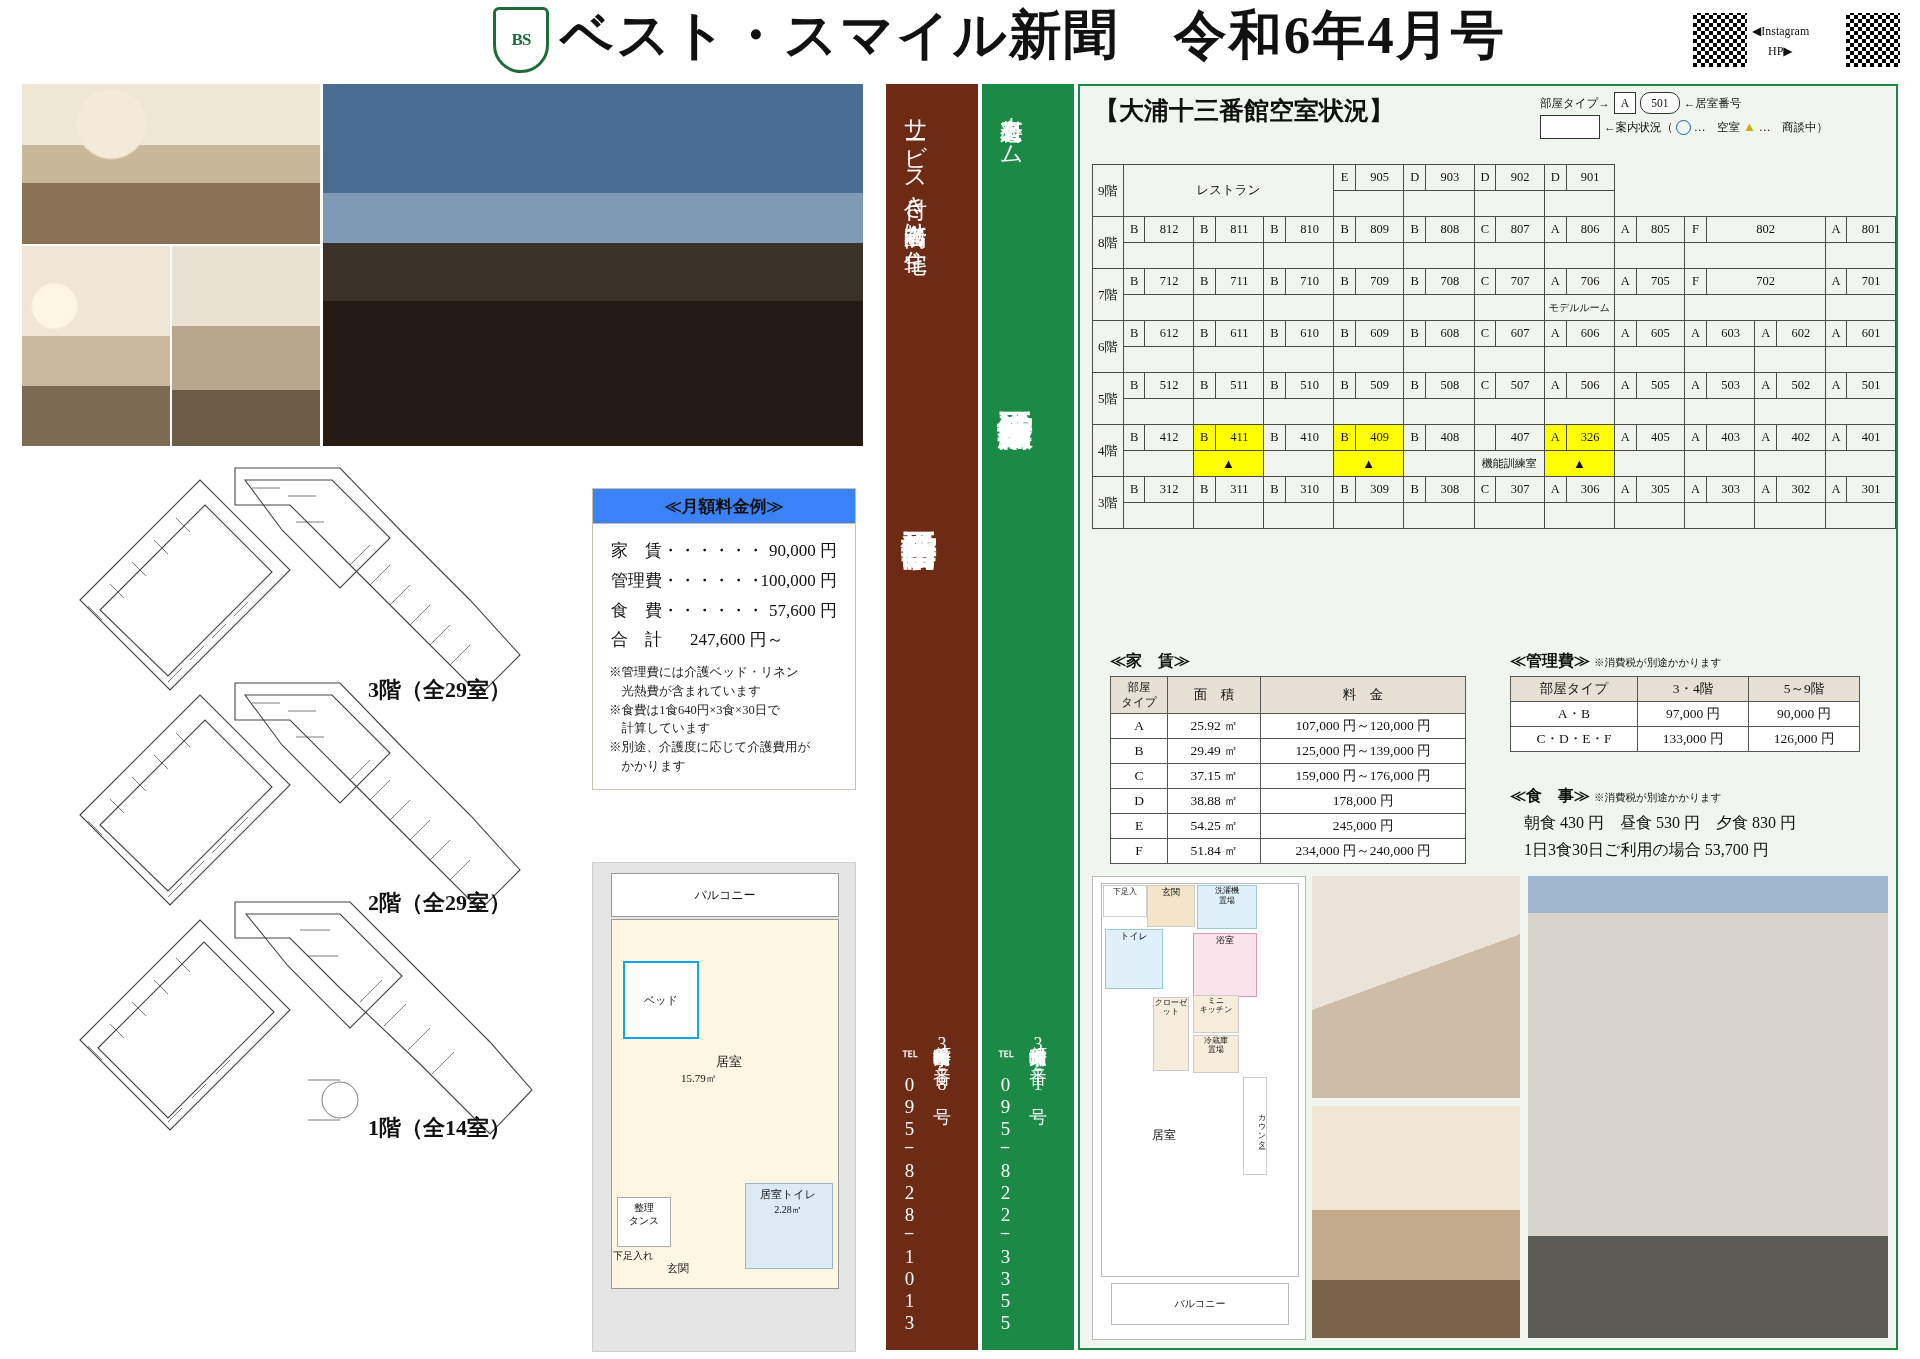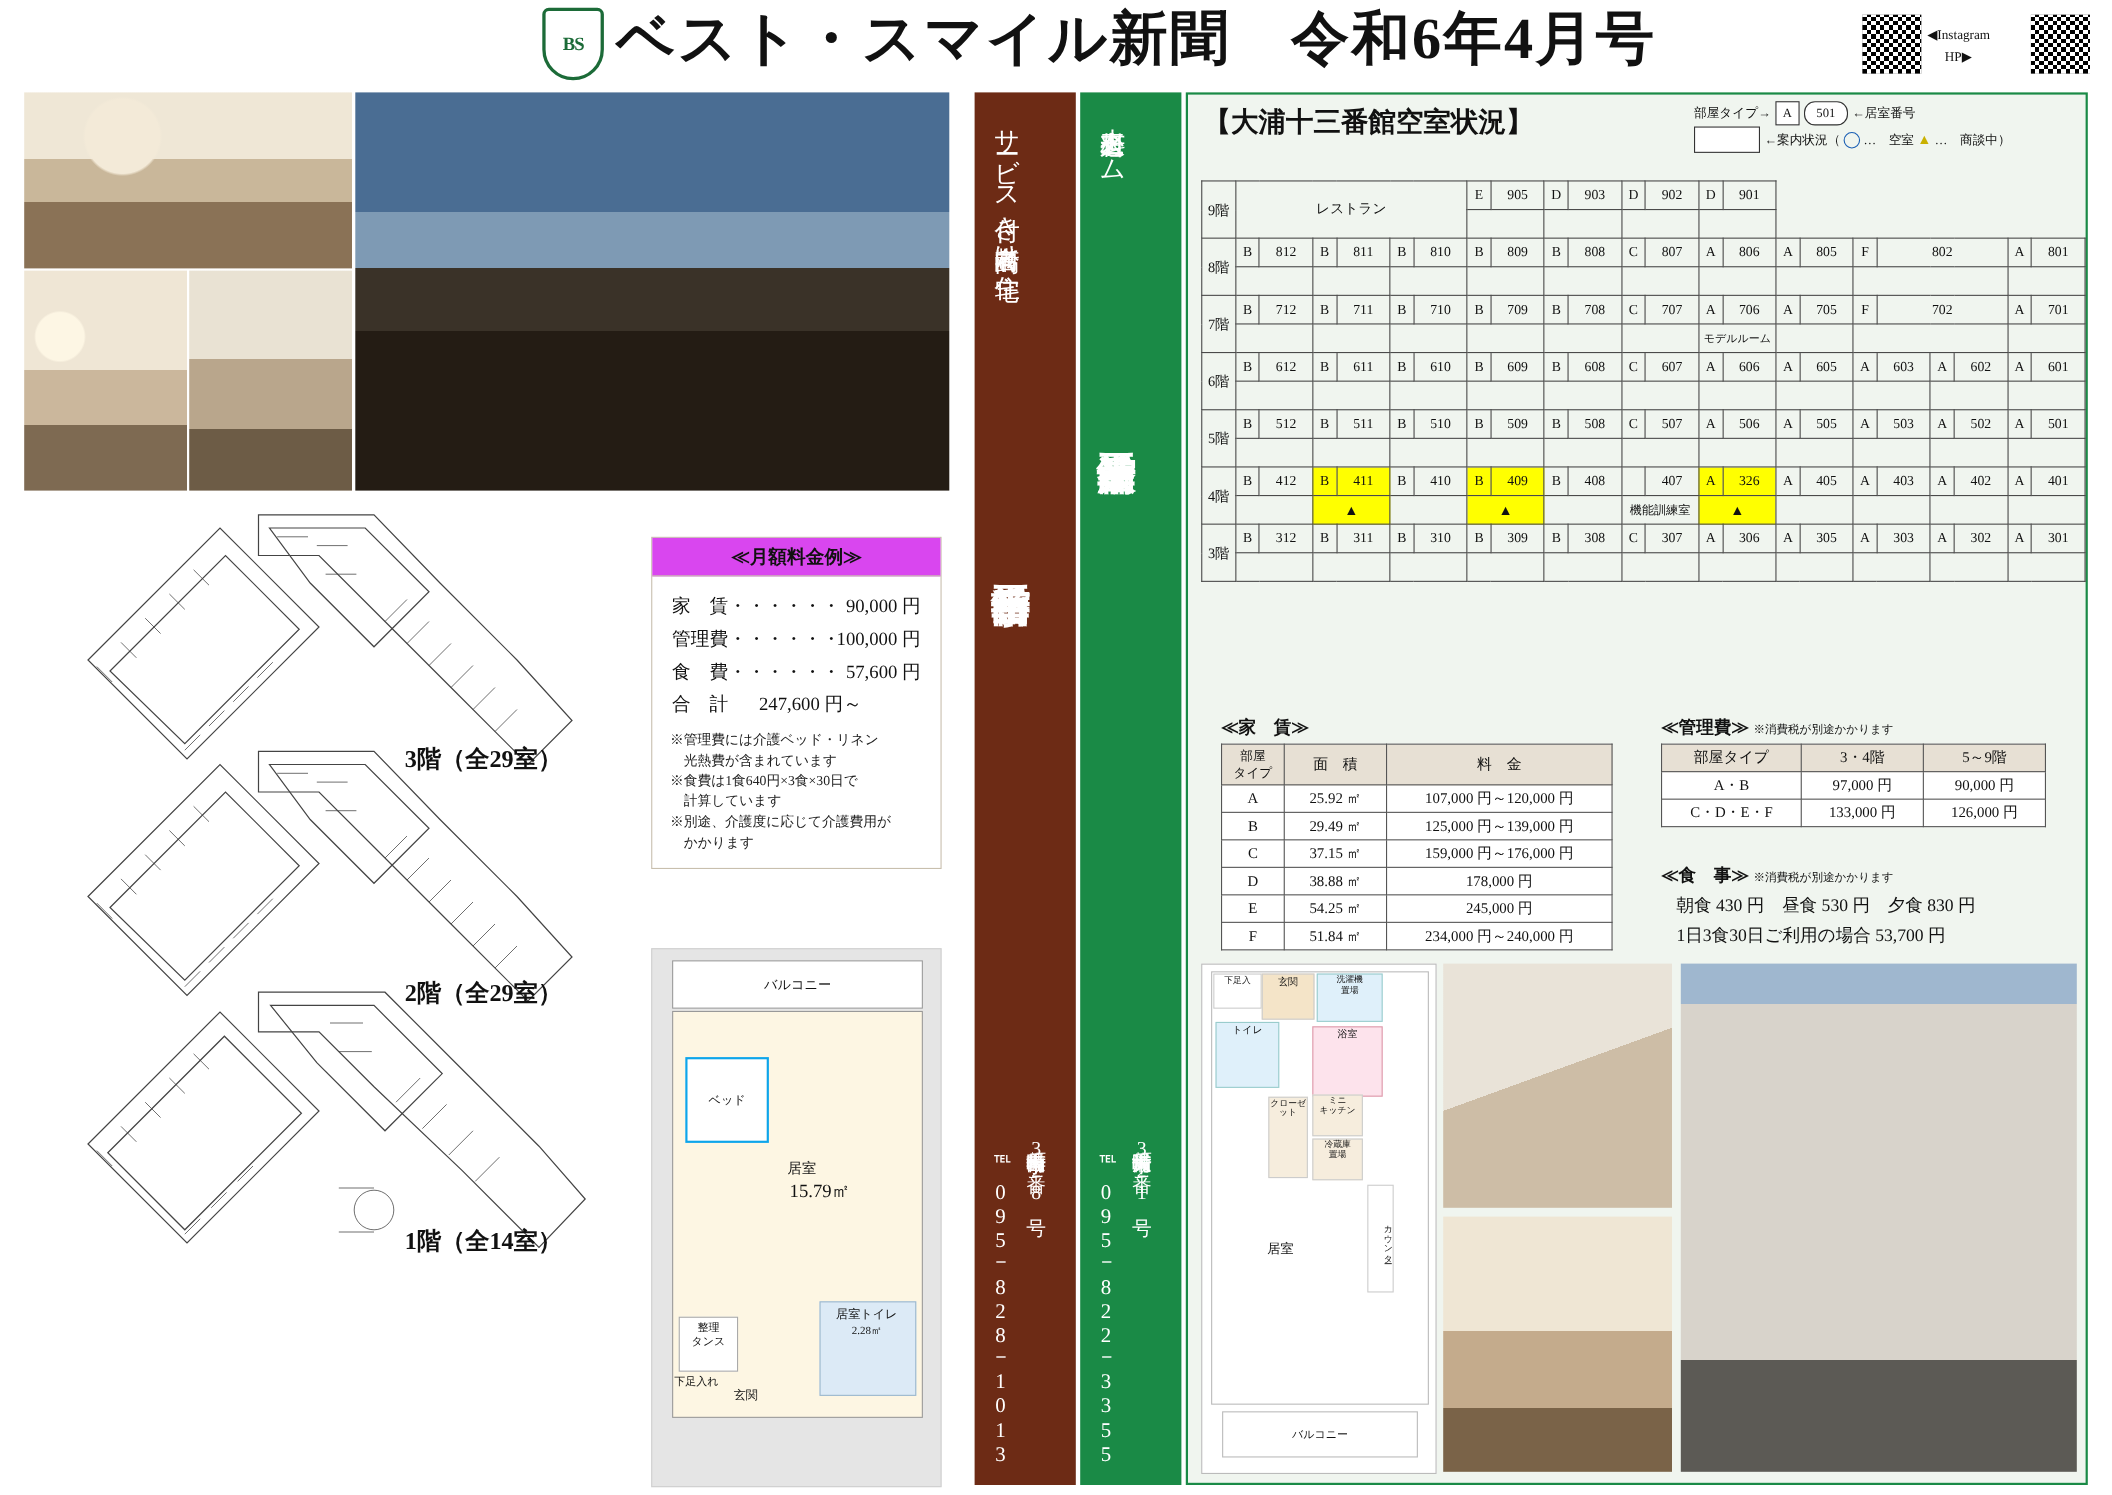--- a/index.html
+++ b/index.html
@@ -58,21 +58,21 @@
 
   .plan-area{position:absolute;left:20px;top:470px;width:860px;height:880px;}
   .floorplan{position:absolute;}
   .fp-label{position:absolute;font-size:22px;font-weight:bold;}
 
   .price-box{
     position:absolute;left:592px;top:488px;width:262px;height:300px;
     background:#fff;border:1px solid #c8bfae;
   }
   .price-head{
-    height:34px;background:#d946ef;border-bottom:1px solid #c8bfae;
+    height:34px;background:#3b82f6;border-bottom:1px solid #c8bfae;
     display:flex;align-items:center;justify-content:center;font-size:17px;font-weight:bold;
   }
   .price-rows{padding:12px 18px 4px 18px;font-size:17px;line-height:1.75;}
   .price-notes{padding:4px 16px;font-size:12.5px;line-height:1.5;color:#222;}
 
   .unit-plan{
     position:absolute;left:592px;top:862px;width:262px;height:488px;
     background:#e5e5e5;border:1px solid #cfcfcf;
   }
 
@@ -237,21 +237,21 @@
       <div>※別途、介護度に応じて介護費用が</div>
       <div>　かかります</div>
     </div>
   </div>
 
   <div class="unit-plan">
     <div style="position:absolute;left:18px;top:10px;width:226px;height:42px;background:#fff;border:1px solid #999;display:flex;align-items:center;justify-content:center;font-size:12px;">バルコニー</div>
     <div style="position:absolute;left:18px;top:56px;width:226px;height:368px;background:#fdf6e3;border:1px solid #999;"></div>
     <div style="position:absolute;left:30px;top:98px;width:72px;height:74px;background:#fff;border:2px solid #0ea5e9;display:flex;align-items:center;justify-content:center;font-size:11px;">ベッド</div>
     <div style="position:absolute;left:96px;top:190px;width:80px;text-align:center;font-size:13px;">居室</div>
-    <div style="position:absolute;left:100px;top:208px;width:80px;text-align:right;font-size:17px;">15.79㎡</div>
+    <div style="position:absolute;left:88px;top:208px;width:80px;text-align:left;font-size:11px;">15.79㎡</div>
     <div style="position:absolute;left:152px;top:320px;width:86px;height:84px;background:#dceaf6;border:1px solid #9bb7cd;"></div>
     <div style="position:absolute;left:152px;top:324px;width:86px;text-align:center;font-size:11px;">居室トイレ</div>
     <div style="position:absolute;left:152px;top:340px;width:86px;text-align:center;font-size:10px;">2.28㎡</div>
     <div style="position:absolute;left:24px;top:334px;width:52px;height:44px;background:#fff;border:1px solid #aaa;font-size:10px;text-align:center;white-space:pre-line;line-height:1.25;padding-top:4px;">整理
 タンス</div>
     <div style="position:absolute;left:20px;top:386px;width:44px;font-size:10px;">下足入れ</div>
     <div style="position:absolute;left:74px;top:398px;width:54px;font-size:11px;">玄関</div>
   </div>
 
   <div class="band band-brown">

